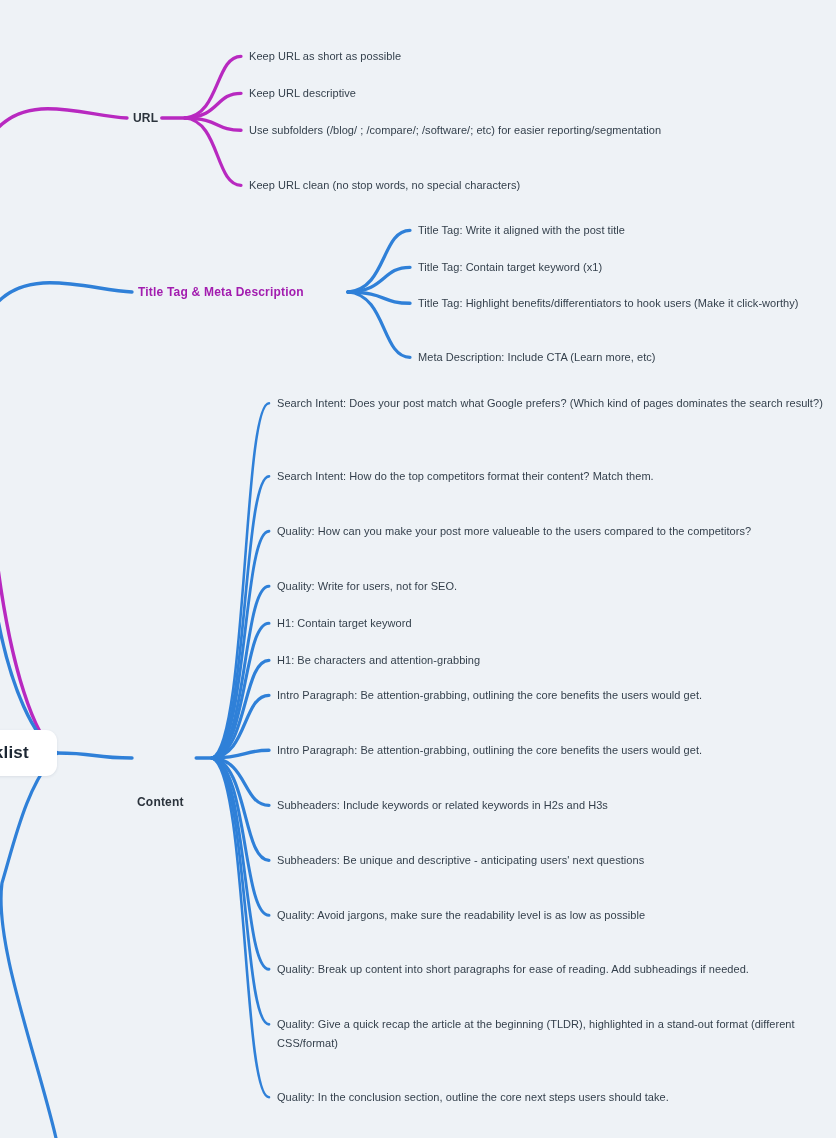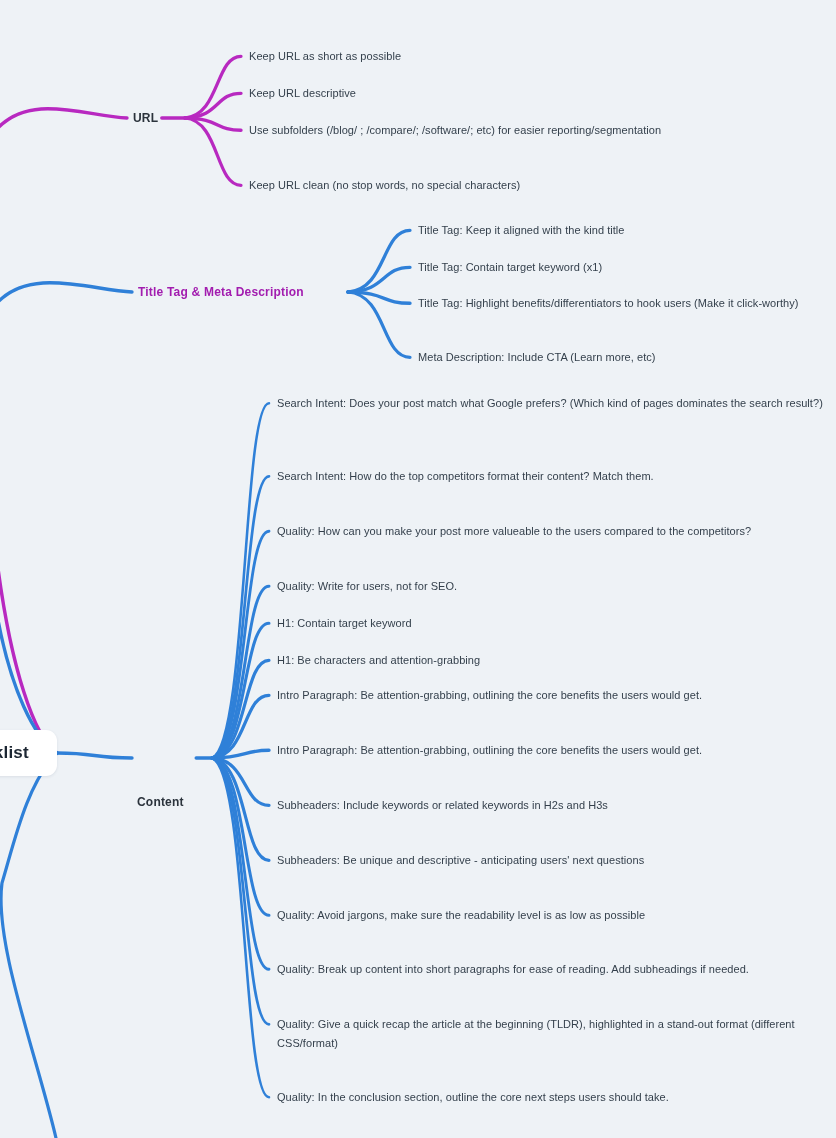--- a/index.html
+++ b/index.html
@@ -176,21 +176,21 @@
   <div id="label-layer">
       <div class="root-node" style="left: -44px; top: 730px; width: 101px; height: 46px;">
         <span class="root-text">cklist</span>
       </div>
       <div class="branch-label" style="left: 133px; top: 118px; color: rgb(43, 51, 60);">URL</div>
       <div class="node-label" style="left: 249px; top: 47px; max-width: 581px;">Keep URL as short as possible</div>
       <div class="node-label" style="left: 249px; top: 84px; max-width: 581px;">Keep URL descriptive</div>
       <div class="node-label" style="left: 249px; top: 121px; max-width: 581px;">Use subfolders (/blog/ ; /compare/; /software/; etc) for easier reporting/segmentation</div>
       <div class="node-label" style="left: 249px; top: 176px; max-width: 581px;">Keep URL clean (no stop words, no special characters)</div>
       <div class="branch-label" style="left: 138px; top: 292px; color: #a21caf;">Title Tag &amp; Meta Description</div>
-      <div class="node-label" style="left: 418px; top: 221px; max-width: 412px;">Title Tag: Keep it aligned with the kind title</div>
+      <div class="node-label" style="left: 418px; top: 221px; max-width: 412px;">Title Tag: Write it aligned with the post title</div>
       <div class="node-label" style="left: 418px; top: 258px; max-width: 412px;">Title Tag: Contain target keyword (x1)</div>
       <div class="node-label" style="left: 418px; top: 294px; max-width: 412px;">Title Tag: Highlight benefits/differentiators to hook users (Make it click-worthy)</div>
       <div class="node-label" style="left: 418px; top: 348px; max-width: 412px;">Meta Description: Include CTA (Learn more, etc)</div>
       <div class="branch-label" style="left: 137px; top: 758px; color: rgb(43, 51, 60); margin-top: 44px;">Content</div>
       <div class="node-label" style="left: 277px; top: 394px; max-width: 553px;">Search Intent: Does your post match what Google prefers? (Which kind of pages dominates the search result?)</div>
       <div class="node-label" style="left: 277px; top: 467px; max-width: 553px;">Search Intent: How do the top competitors format their content? Match them.</div>
       <div class="node-label" style="left: 277px; top: 522px; max-width: 553px;">Quality: How can you make your post more valueable to the users compared to the competitors?</div>
       <div class="node-label" style="left: 277px; top: 577px; max-width: 553px;">Quality: Write for users, not for SEO.</div>
       <div class="node-label" style="left: 277px; top: 614px; max-width: 553px;">H1: Contain target keyword</div>
       <div class="node-label" style="left: 277px; top: 651px; max-width: 553px;">H1: Be characters and attention-grabbing</div>

